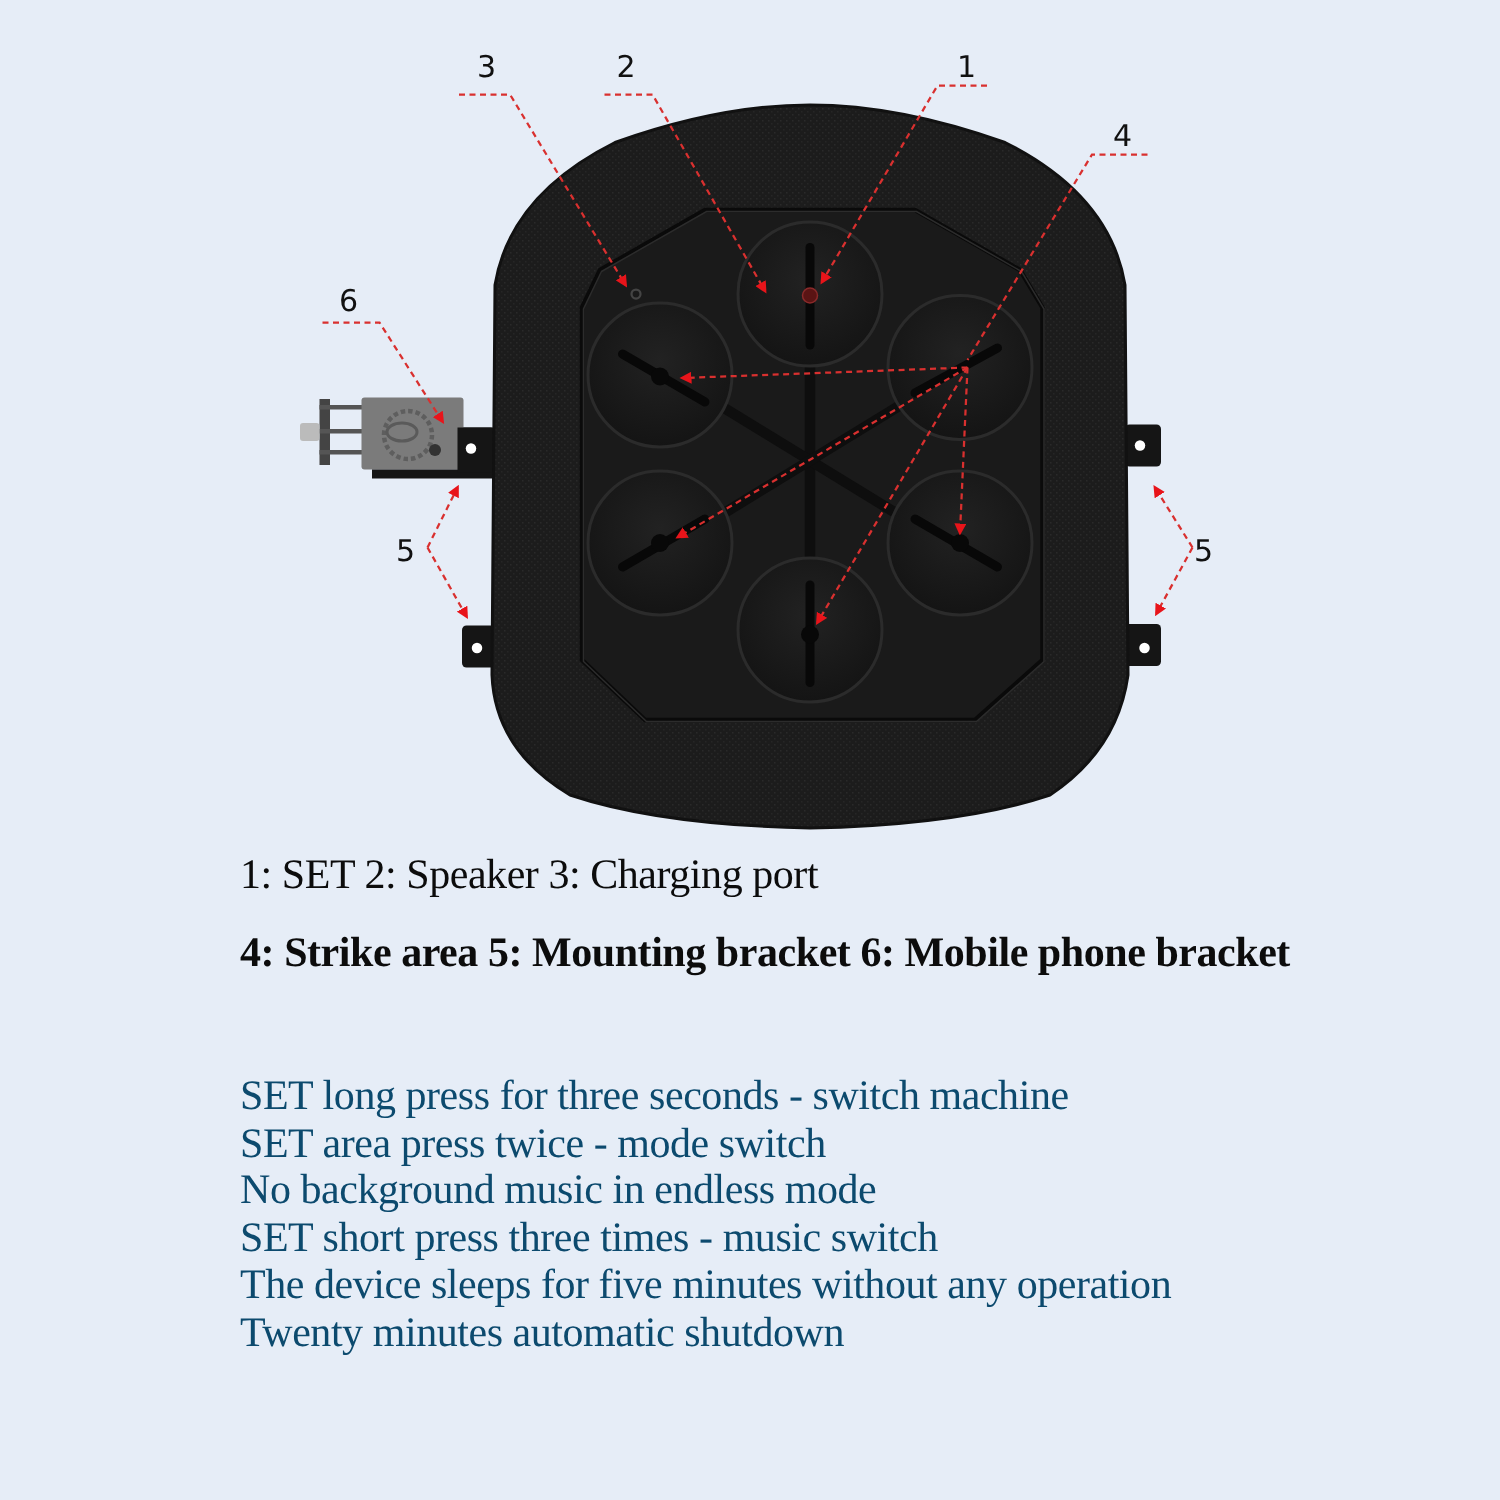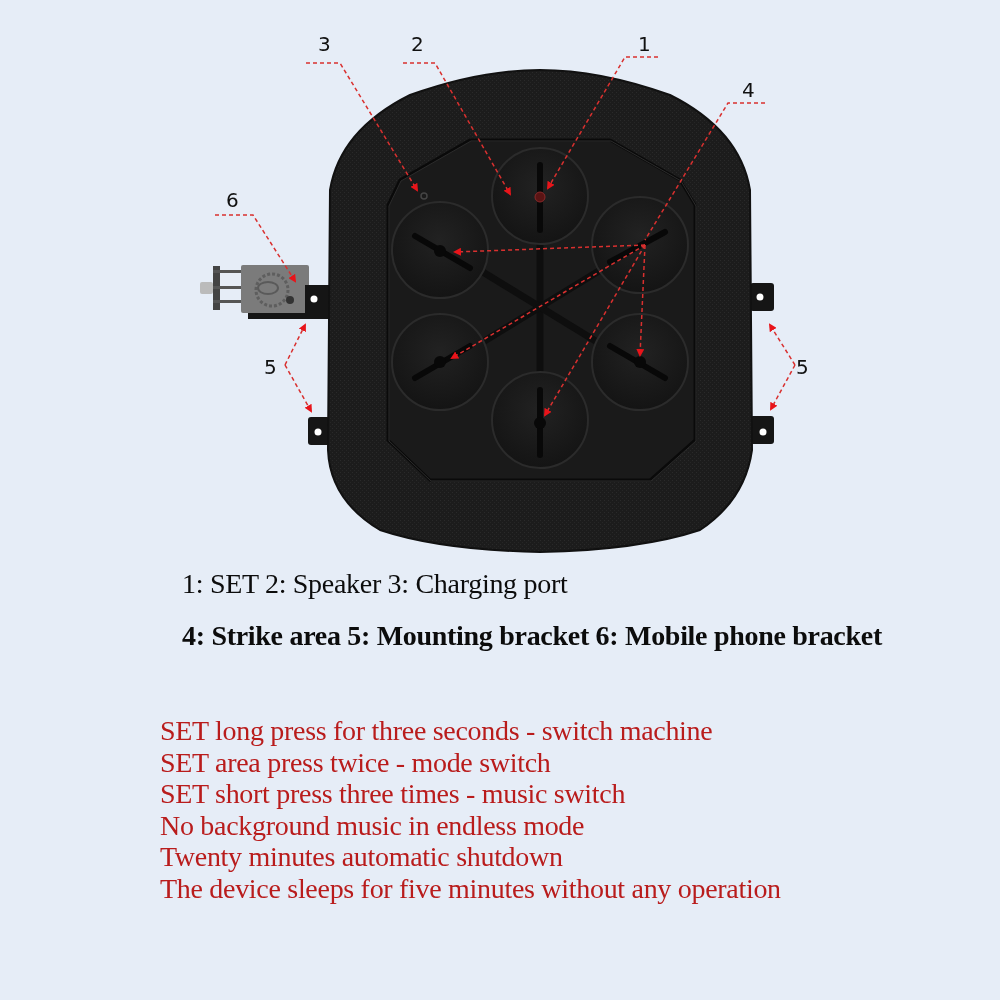--- a/index.html
+++ b/index.html
@@ -1,20 +1,20 @@
 <!DOCTYPE html>
 <html><head>
 <meta charset="utf-8">
 <style>
   html, body { margin:0; padding:0; }
   body { width:1000px; height:1000px; background:#e6edf7; position:relative; overflow:hidden; font-family:"Liberation Serif", serif; }
   .device { position:absolute; left:0; top:0; width:1000px; height:560px; }
   .callout-num { position:absolute; font-family:"DejaVu Sans", sans-serif; font-size:20px; color:#111; }
-  .legend-line { position:absolute; left:160px; font-size:28px; color:#0c0c0c; white-space:nowrap; letter-spacing:-0.3px;margin-left:22px; }
-  .instr { position:absolute; left:160px; top:715px; font-size:28px; line-height:31.5px; color:#b91c1c; letter-spacing:-0.3px; }
+  .legend-line { position:absolute; left:160px; font-size:28px; color:#0c0c0c; white-space:nowrap; letter-spacing:-0.3px; }
+  .instr { position:absolute; left:160px; top:715px; font-size:28px; line-height:31.5px; color:#0c4a6e; letter-spacing:-0.3px; }
   .instr div { white-space:nowrap; }
 </style>
 </head>
 <body>
 
 <div class="device">
   <svg width="1000" height="560" viewBox="0 0 1000 560" xmlns="http://www.w3.org/2000/svg">
     <defs>
       <pattern id="tex" width="4" height="4" patternUnits="userSpaceOnUse">
         <rect width="4" height="4" fill="#1c1c1c"></rect>
@@ -137,17 +137,17 @@
   <span class="callout-num" style="left:264px;top:355px;">5</span>
   <span class="callout-num" style="left:796px;top:355px;">5</span>
 </div>
 
 <div class="legend-line" style="top:568px;">1: SET 2: Speaker 3: Charging port</div>
 <div class="legend-line" style="top:620px;font-weight:bold;">4: Strike area 5: Mounting bracket 6: Mobile phone bracket</div>
 
 <div class="instr">
   <div>SET long press for three seconds - switch machine</div>
   <div>SET area press twice - mode switch</div>
+  <div>No background music in endless mode</div>
   <div>SET short press three times - music switch</div>
-  <div>No background music in endless mode</div>
+  <div>The device sleeps for five minutes without any operation</div>
   <div>Twenty minutes automatic shutdown</div>
-  <div>The device sleeps for five minutes without any operation</div>
 </div>
 
 </body></html>

